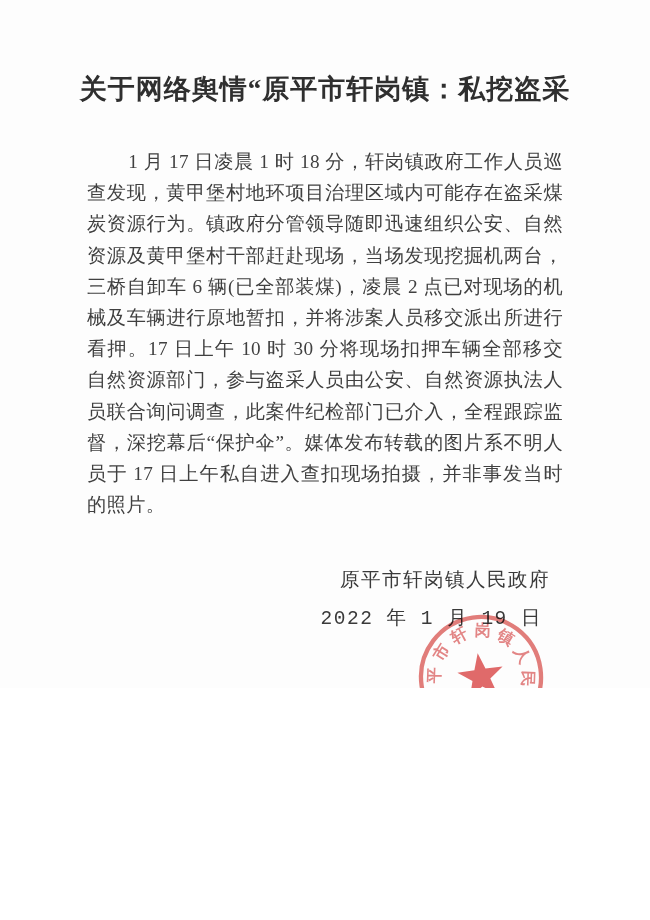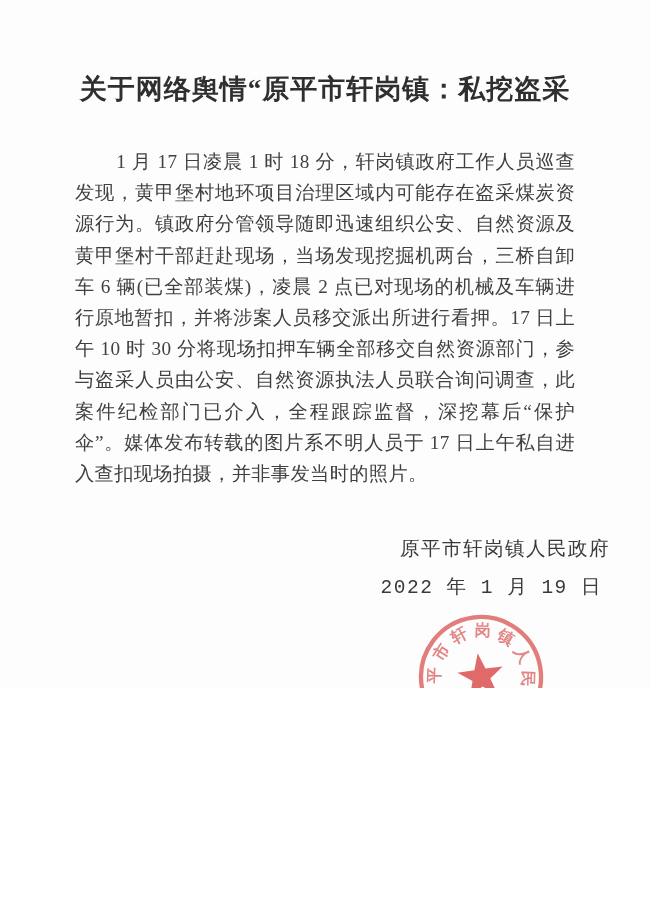--- a/index.html
+++ b/index.html
@@ -31,26 +31,26 @@
     margin: 38px auto 0 auto;
     width: 508px;
     font-size: 19.2px;
     line-height: 31.2px;
     letter-spacing: 0.4px;
     text-align: justify;
     text-justify: inter-character;
     color: #404040;
   }
   .para {
-    margin: 4px;
+    margin: 16px;
     text-indent: 2.15em;
   }
   .signature {
     margin-top: 46px;
-    padding-right: 40px;
+    padding-right: 100px;
     text-align: right;
     font-size: 19.5px;
     color: #3a3a3a;
   }
   .sig-issuer { letter-spacing: 1.5px; }
   .sig-date {
     margin-top: 11px;
     margin-right: 8px;
     letter-spacing: 1.5px;
     font-family: Liberation Mono, monospace;

